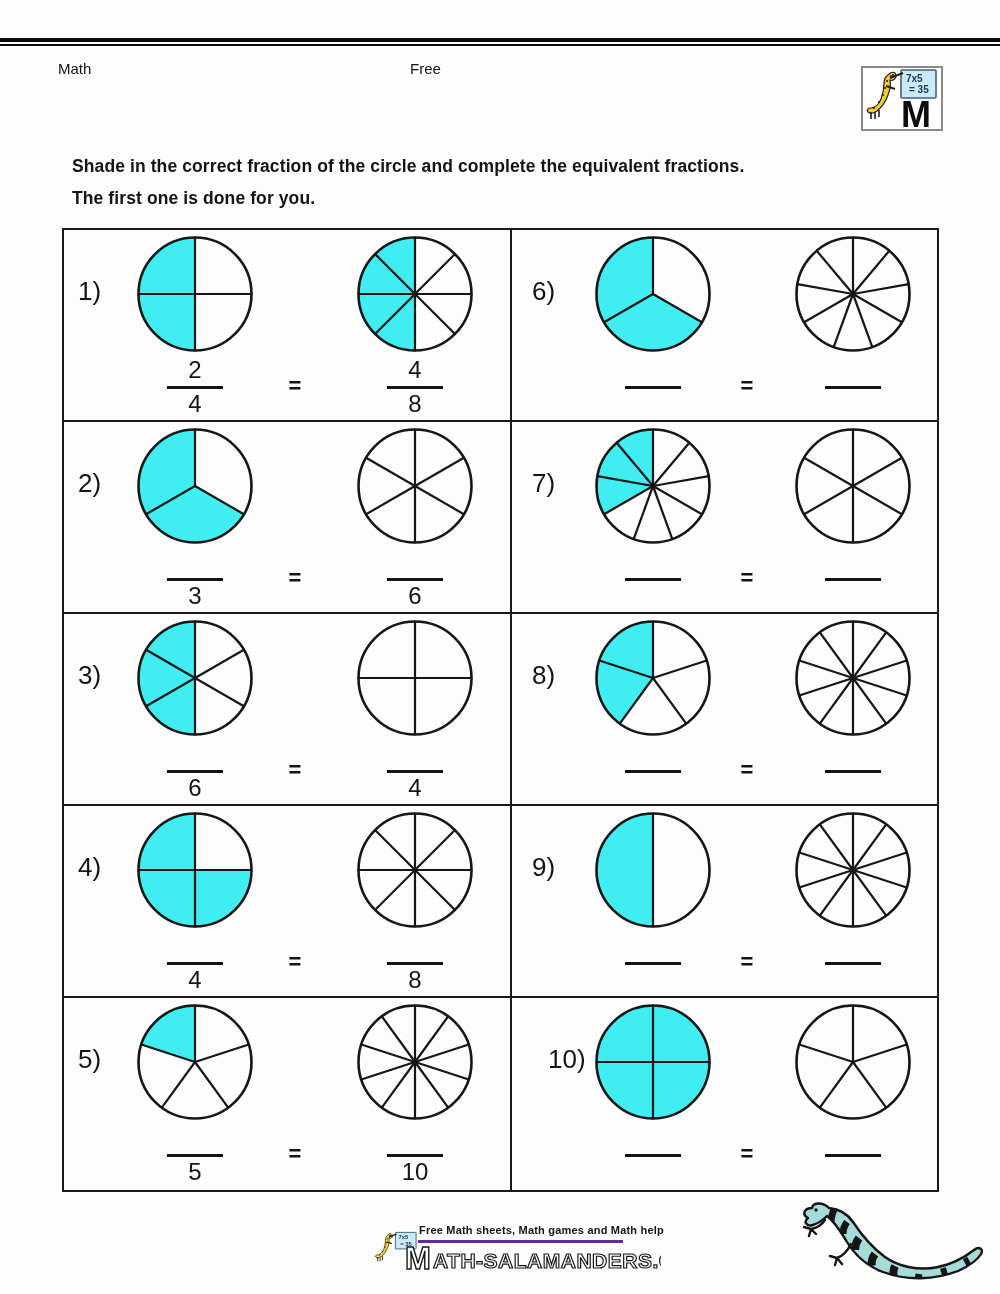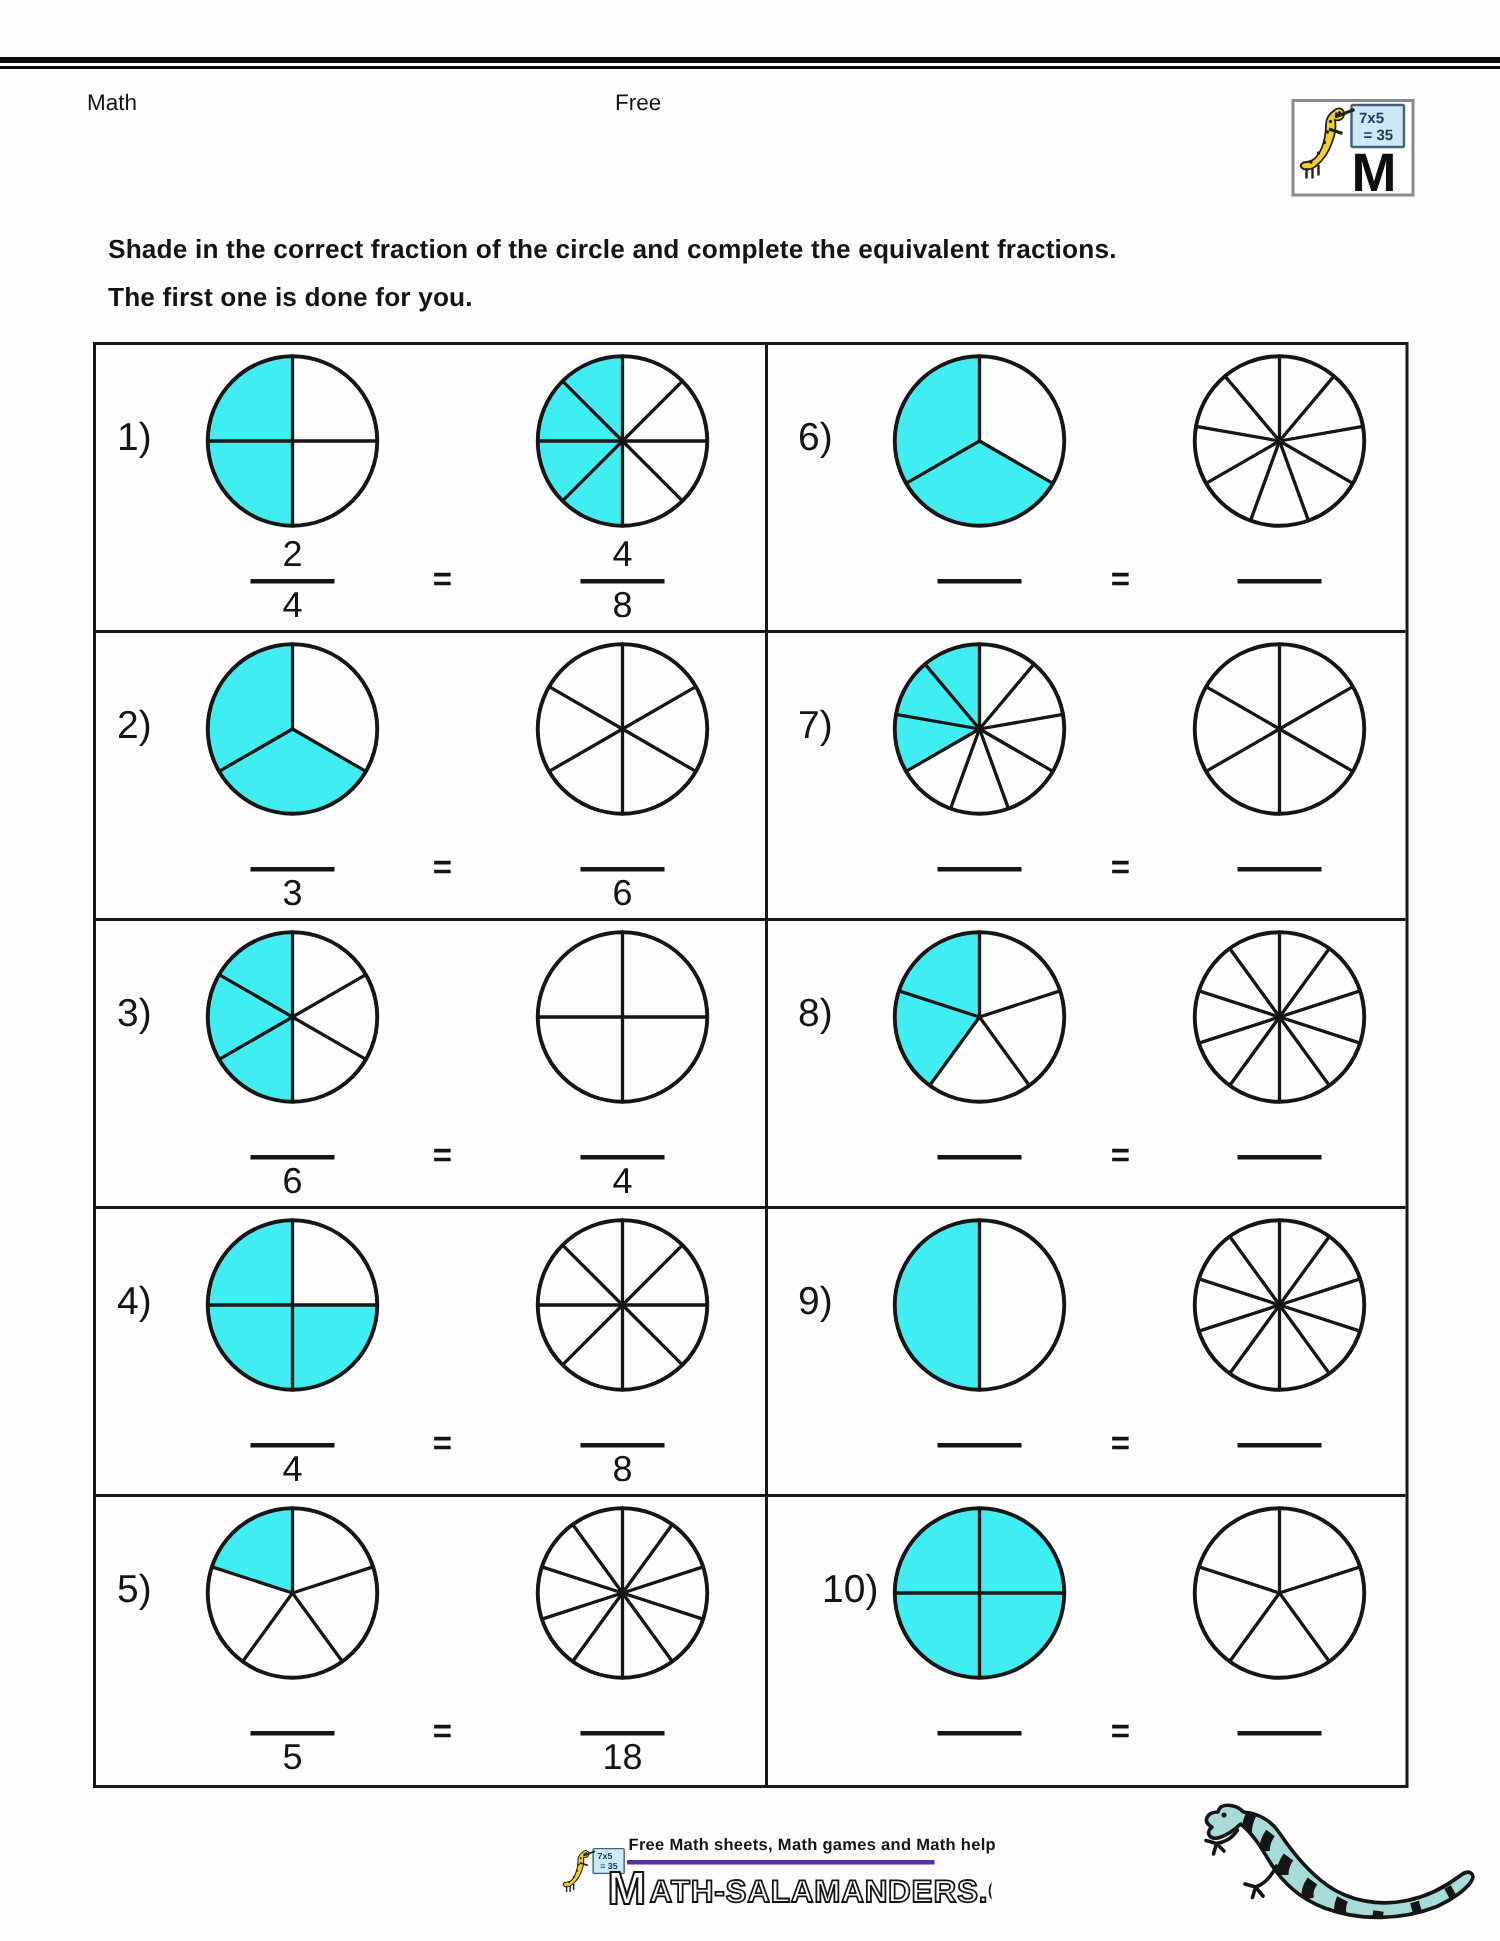--- a/index.html
+++ b/index.html
@@ -418,21 +418,21 @@
         </svg>
         <div class="frac" style="left:96px">
           <div class="fnum"></div>
           <div class="fbar"></div>
           <div class="fden">5</div>
         </div>
         <span class="eq" style="left:217px">=</span>
         <div class="frac" style="left:316px">
           <div class="fnum"></div>
           <div class="fbar"></div>
-          <div class="fden">18</div>
+          <div class="fden">10</div>
         </div>
       </div>
       <div class="cell c2 last-row">
         <span class="pnum" style="left:36px">10)</span>
         <svg class="pc" style="left:80px" width="122" height="122" viewBox="0 0 122 122">
           <path d="M61 61 L61.00 4.50 A56.5 56.5 0 0 0 4.50 61.00 Z" fill="#40EEF2"></path>
           <path d="M61 61 L4.50 61.00 A56.5 56.5 0 0 0 61.00 117.50 Z" fill="#40EEF2"></path>
           <path d="M61 61 L61.00 117.50 A56.5 56.5 0 0 0 117.50 61.00 Z" fill="#40EEF2"></path>
           <path d="M61 61 L117.50 61.00 A56.5 56.5 0 0 0 61.00 4.50 Z" fill="#40EEF2"></path>
           <g stroke="#161616" stroke-width="2.2" stroke-linecap="round">

